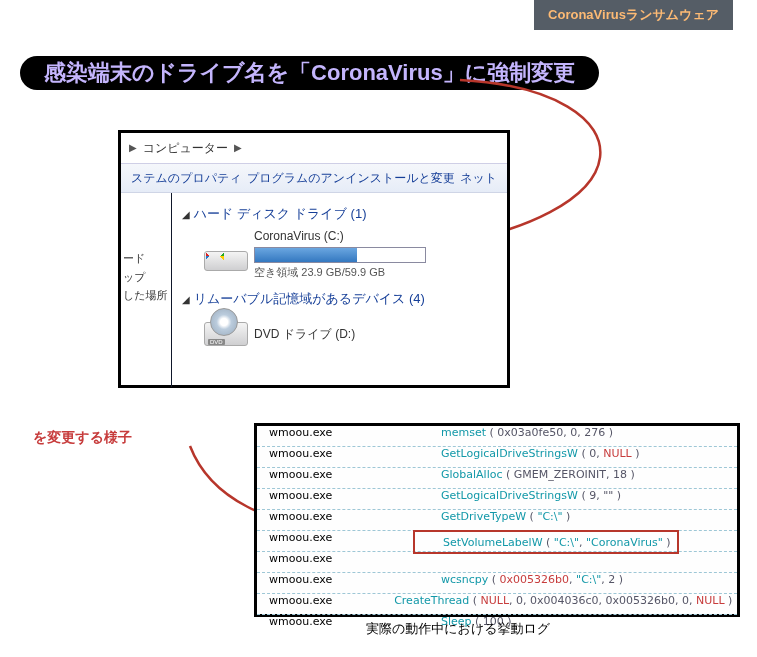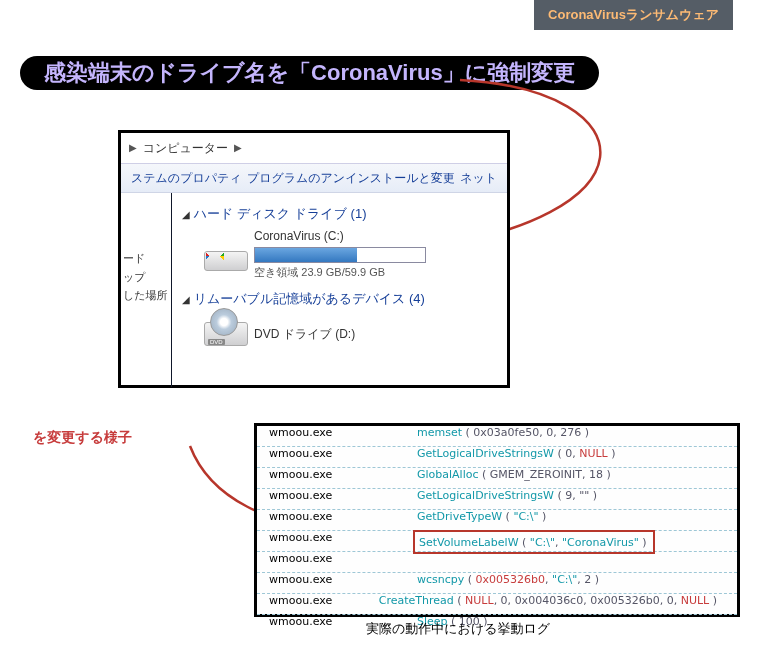--- a/index.html
+++ b/index.html
@@ -155,21 +155,21 @@
     display:flex;
     align-items:flex-start;
     height:20px;
     border-bottom:1px dashed #9ec7d6;
     padding: 0 20px 0 12px;
     white-space:nowrap;
     gap:38px;
   }
   .logbox .row:last-child { border-bottom:none;}
   .logbox .proc { width:110px; color:#000; }
-  .logbox .call .fn { color:#1298a8; }
+  .logbox .call .fn { color:#1298a8;margin-left:24px; }
   .logbox .call .arg { color:#556; }
   .logbox .call .str { color:#1298a8; }
   .logbox .call .num { color:#c73c3c; }
   .logbox .call .kw  { color:#c73c3c; }
   .logbox .highlight {
     border:2px solid #b7362b;
     margin:-1px 0 -1px -4px;
     padding:0 6px 0 4px;
     height:20px;
     display:flex; align-items:center;

